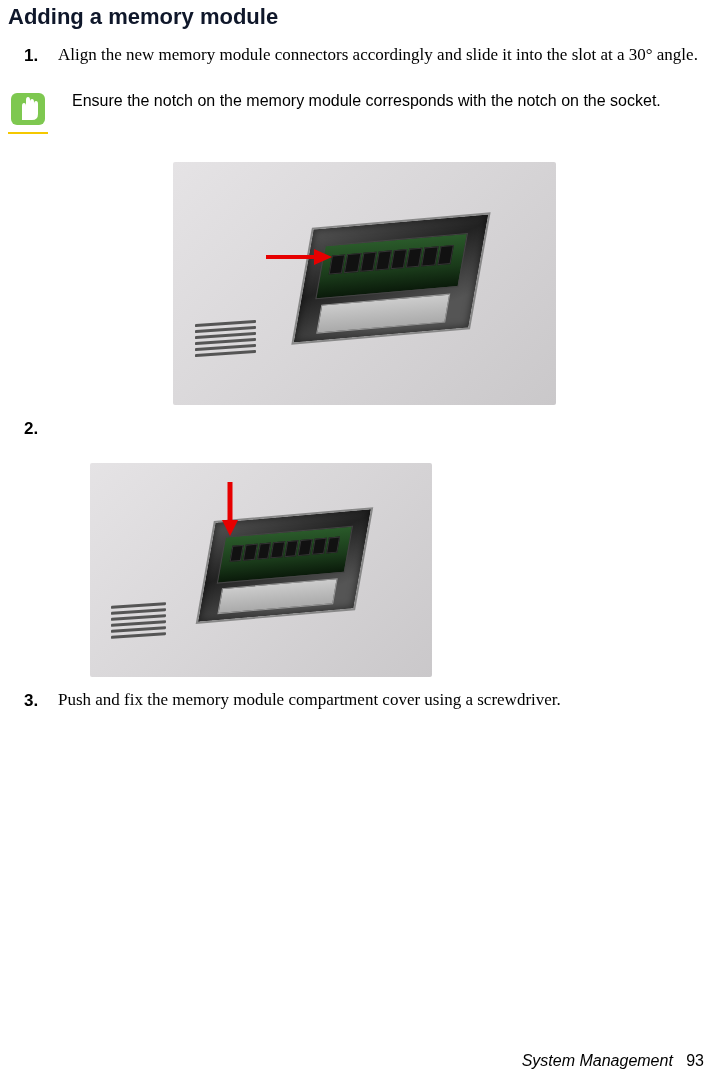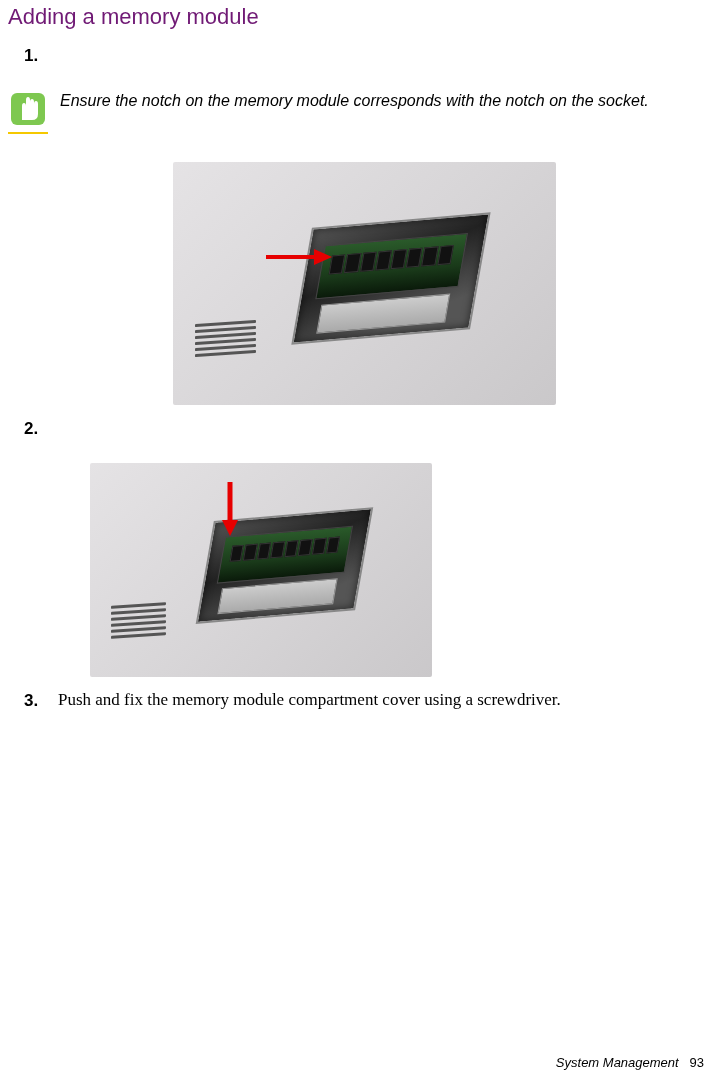--- a/index.html
+++ b/index.html
@@ -10,22 +10,22 @@
     body {
       width: 728px;
       height: 1090px;
       font-family: Arial, Helvetica, sans-serif;
       background: white;
       position: relative;
       padding: 0;
     }
     .page-title {
       font-size: 22px;
-      font-weight: normal;
-      color: #701a75;
+      font-weight: bold;
+      color: #0f172a;
       padding: 4px 18px 10px 8px;
     }
     .step {
       display: flex;
       padding: 4px 8px 4px 24px;
       gap: 18px;
     }
     .step-number {
       font-weight: bold;
       font-size: 17px;
@@ -33,23 +33,22 @@
       min-width: 16px;
     }
     .step-text {
       font-size: 17px;
       line-height: 1.35;
       font-family: 'Times New Roman', Times, serif;
     }
     .caution-block {
       display: flex;
       padding: 18px 8px 4px 8px;
-      gap: 12px;
+      gap: 24px;
       align-items: flex-start;
-      font-style: italic;
     }
     .caution-icon {
       width: 40px;
       height: 44px;
       border-bottom: 2px solid #f5c800;
       display: flex;
       align-items: flex-start;
       justify-content: center;
       padding-top: 2px;
       padding-bottom: 8px;
@@ -163,38 +162,39 @@
     .arrow-vert {
       position: absolute;
       left: 38%;
       top: 8%;
       z-index: 10;
     }
     .footer {
       position: absolute;
       bottom: 20px;
       right: 24px;
-      font-size: 13px;
+      font-size: 16px;
       font-style: italic;
       font-family: Arial, Helvetica, sans-serif;
     }
     .footer-chapter {
       font-style: italic;
     }
     .footer-page {
       font-style: normal;
     }
   </style>
 </head>
 <body>
 
 <h1 class="page-title">Adding a memory module</h1>
 
 <div class="step">
   <div class="step-number">1.</div>
+  <div class="step-text">Align the new memory module connectors accordingly and slide it into the slot at a 30° angle.</div>
 </div>
 
 <div class="caution-block">
   <div class="caution-icon">
     <div class="caution-svg-wrapper">
       <svg viewBox="0 0 36 34" width="36" height="34">
         <rect x="1" y="1" width="34" height="32" rx="6" ry="6" fill="#7ec850" stroke="none"></rect>
         <path d="M 12 28 L 12 14 Q 12 11 14 11 Q 16 11 16 14 L 16 8 Q 16 5 18 5 Q 20 5 20 8 L 20 10 Q 20 7 22 7 Q 24 7 24 10 L 24 12 Q 24 9 26 9 Q 28 9 28 12 L 28 22 Q 28 28 22 28 Z" fill="#ffffff"></path>
       </svg>
     </div>

